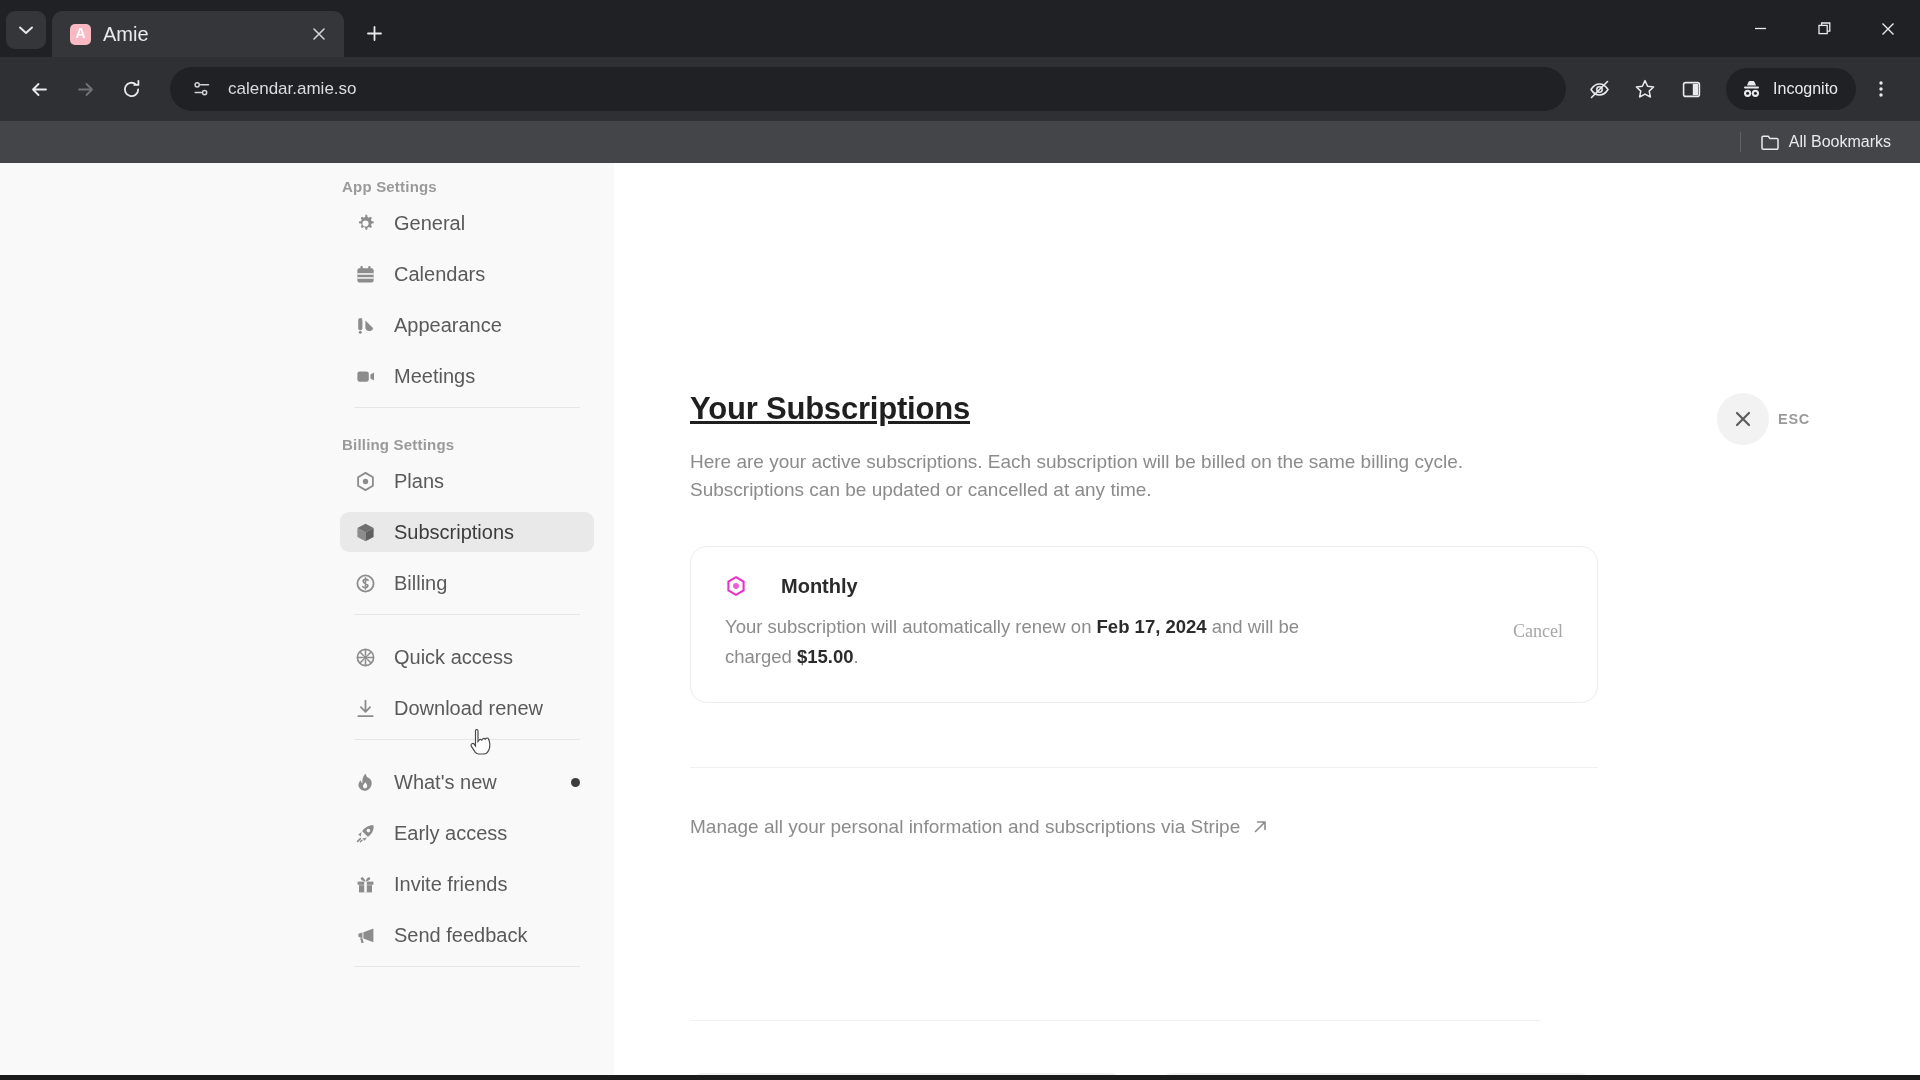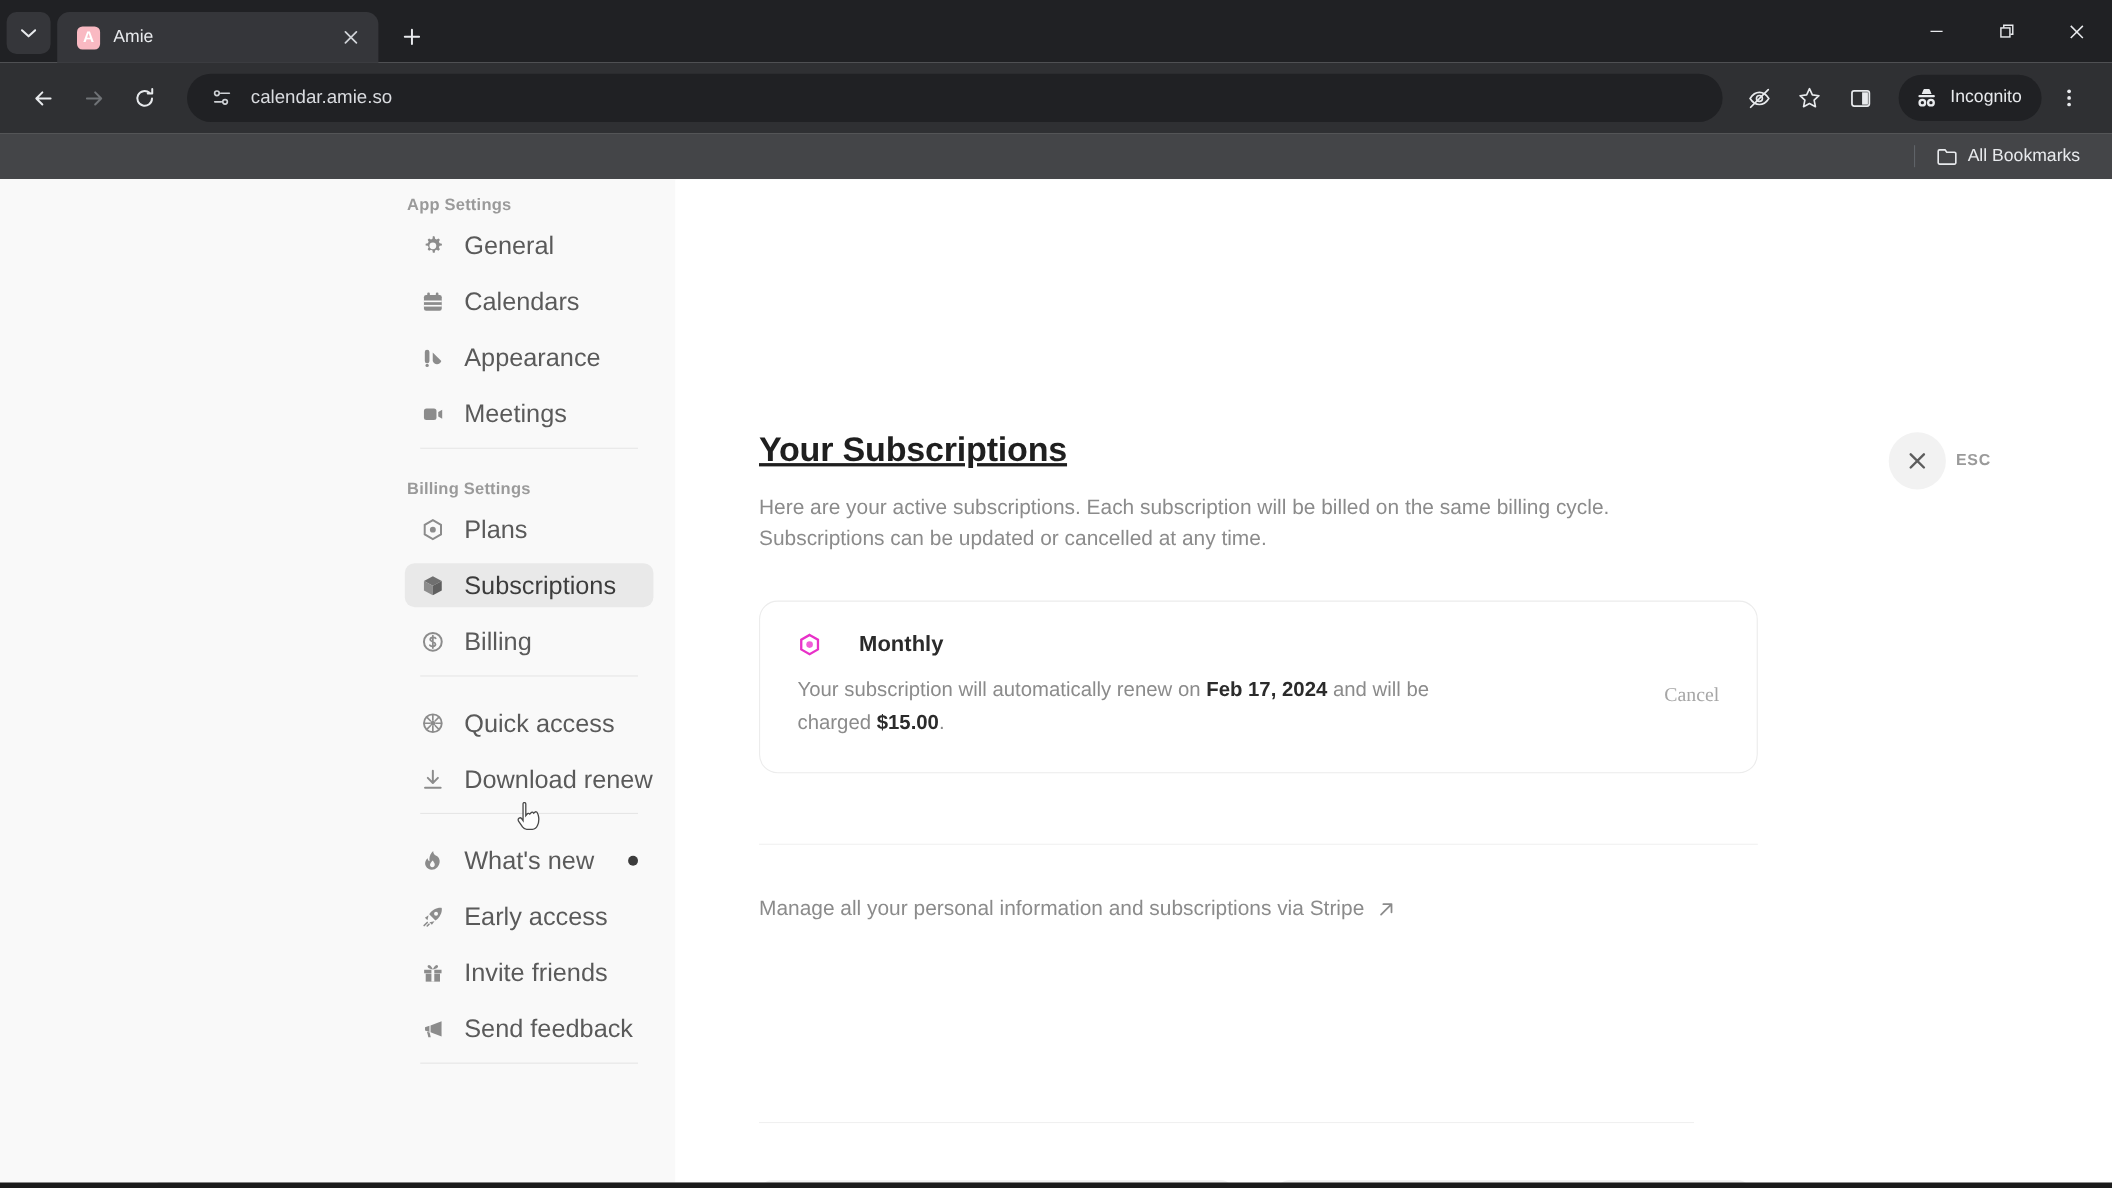--- a/index.html
+++ b/index.html
@@ -37,21 +37,21 @@
     width: 21px; height: 21px; border-radius: 5px;
     background: #f9b9c2;
     display: flex; align-items: center; justify-content: center;
     flex: 0 0 21px;
   }
   .favicon span {
     font-size: 14px; font-weight: bold; color: #ffffff;
     line-height: 1; transform: translateY(-1px);
   }
   .tab-title {
-    flex: 1; font-size: 16px; color: #e8eaed;
+    flex: 1; font-size: 20px; color: #e8eaed;
     white-space: nowrap; overflow: hidden; text-overflow: ellipsis;
   }
   .tab-close {
     width: 26px; height: 26px; border-radius: 50%;
     display: flex; align-items: center; justify-content: center;
     flex: 0 0 26px;
   }
   .newtab {
     width: 36px; height: 36px; margin: 0 0 6px 12px;
     border-radius: 50%;
@@ -116,38 +116,38 @@
   .modal {
     position: absolute; left: 0; top: 0; right: 0; bottom: 0;
     display: flex; background: #ffffff;
   }
 
   .sidebar {
     position: absolute; left: 0; top: 0; width: 614px; bottom: 0;
     background: #f9f9f9;
     padding-top: 9px;
   }
-  .sidebar-inner { padding-left: 340px; padding-right: 20px; margin-left: 28px; }
+  .sidebar-inner { padding-left: 340px; padding-right: 20px; }
 
   .section-label {
     font-size: 15px; font-weight: bold; color: #9a9a9a;
     letter-spacing: 0.2px; padding: 6px 0 8px 2px;
   }
   .nav-item {
     display: flex; align-items: center; gap: 18px;
     height: 40px; padding: 0 14px; border-radius: 9px;
     margin-bottom: 11px; position: relative;
   }
   .nav-item.active { background: #e9e9e9; }
   .nav-item .nav-ic {
     width: 22px; height: 22px; flex: 0 0 22px;
     display: flex; align-items: center; justify-content: center;
   }
   .nav-item .nav-lbl {
-    font-size: 23px; color: #5a5a5a; white-space: nowrap;
+    font-size: 20px; color: #5a5a5a; white-space: nowrap;
   }
   .nav-item.active .nav-lbl { color: #3c3c3c; }
   .nav-dot {
     margin-left: auto; width: 9px; height: 9px; border-radius: 50%;
     background: #3c3c3c; flex: 0 0 9px;
   }
   .nav-div {
     height: 1px; background: #e6e6e6; margin: 11px 14px 22px 14px;
   }
 

